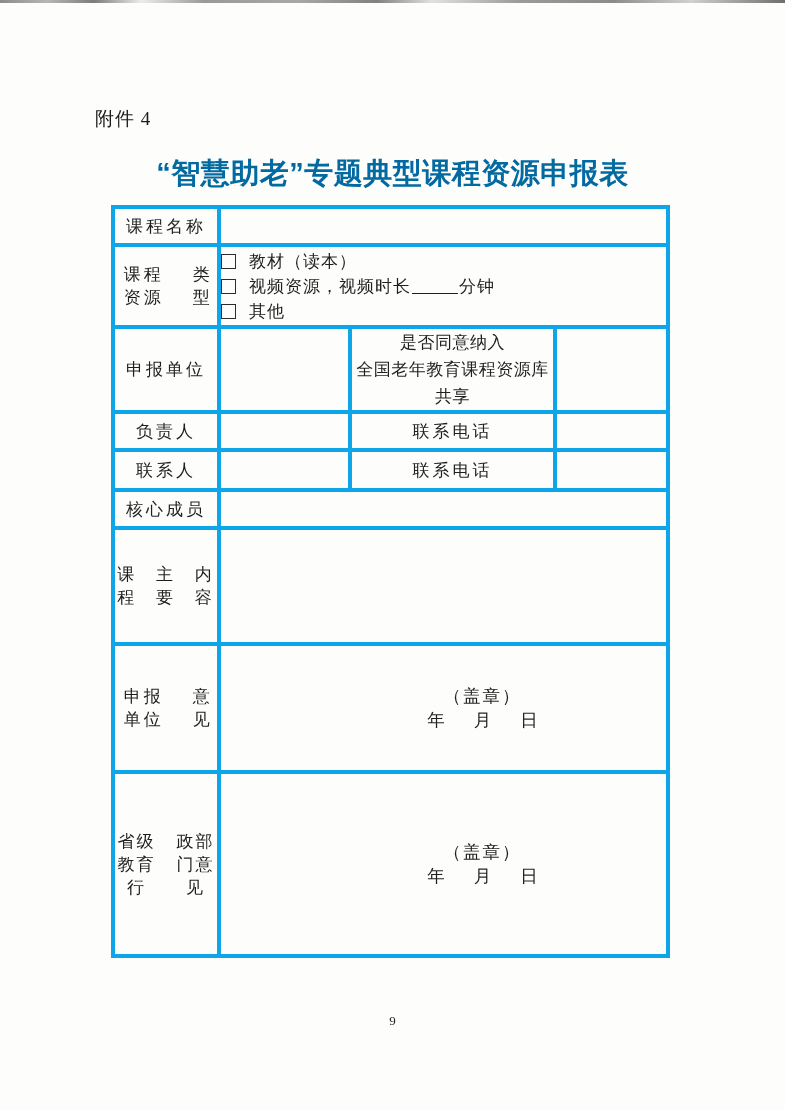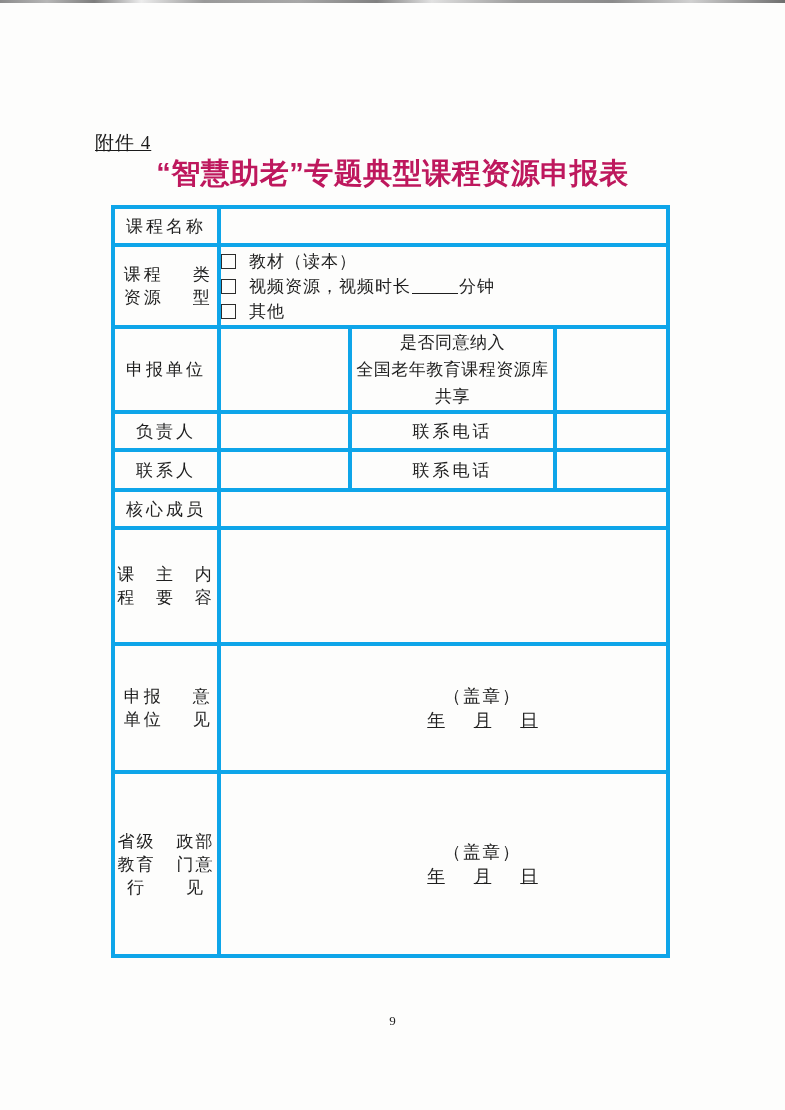--- a/index.html
+++ b/index.html
@@ -22,36 +22,35 @@
     top: 0; left: 0; right: 0;
     height: 3px;
     background: linear-gradient(90deg,
       #777 0%, #aaa 6%, #666 12%, #e9e9e9 18%, #888 26%, #999 38%,
       #6b6b6b 48%, #dcdcdc 55%, #8a8a8a 66%, #777 78%, #c9c9c9 88%, #555 100%);
     opacity: .85;
   }
   .attachment {
     position: absolute;
     left: 95px;
-    top: 130px;
+    top: 106px;
     font-size: 19px;
     letter-spacing: 1px;
     color: #1b1b1b;
-    text-decoration: underline;
   }
   .doc-title {
     position: absolute;
     left: 0; right: 0;
     top: 154px;
     text-align: center;
     font-family: "Liberation Sans", "DejaVu Sans", sans-serif;
     font-weight: 700;
     font-size: 29px;
     letter-spacing: 0.5px;
-    color: #be185d;
+    color: #0369a1;
   }
   table.form {
     position: absolute;
     left: 111px;
     top: 205px;
     width: 557px;
     border-collapse: collapse;
     table-layout: fixed;
     border: 2px solid #2e2e2e;
   }
@@ -116,21 +115,21 @@
     letter-spacing: 0.5px;
   }
   .seal-block {
     display: flex;
     flex-direction: column;
     align-items: center;
     padding-left: 78px;
     font-size: 17.5px;
     letter-spacing: 2px;
   }
-  .date-line { letter-spacing: 0; text-decoration: underline; }
+  .date-line { letter-spacing: 0; }
   .date-line .d-sep { display: inline-block; width: 29px; }
   .page-number {
     position: absolute;
     left: 0; right: 0;
     top: 1013px;
     text-align: center;
     font-size: 13px;
     color: #222;
   }
 </style>

